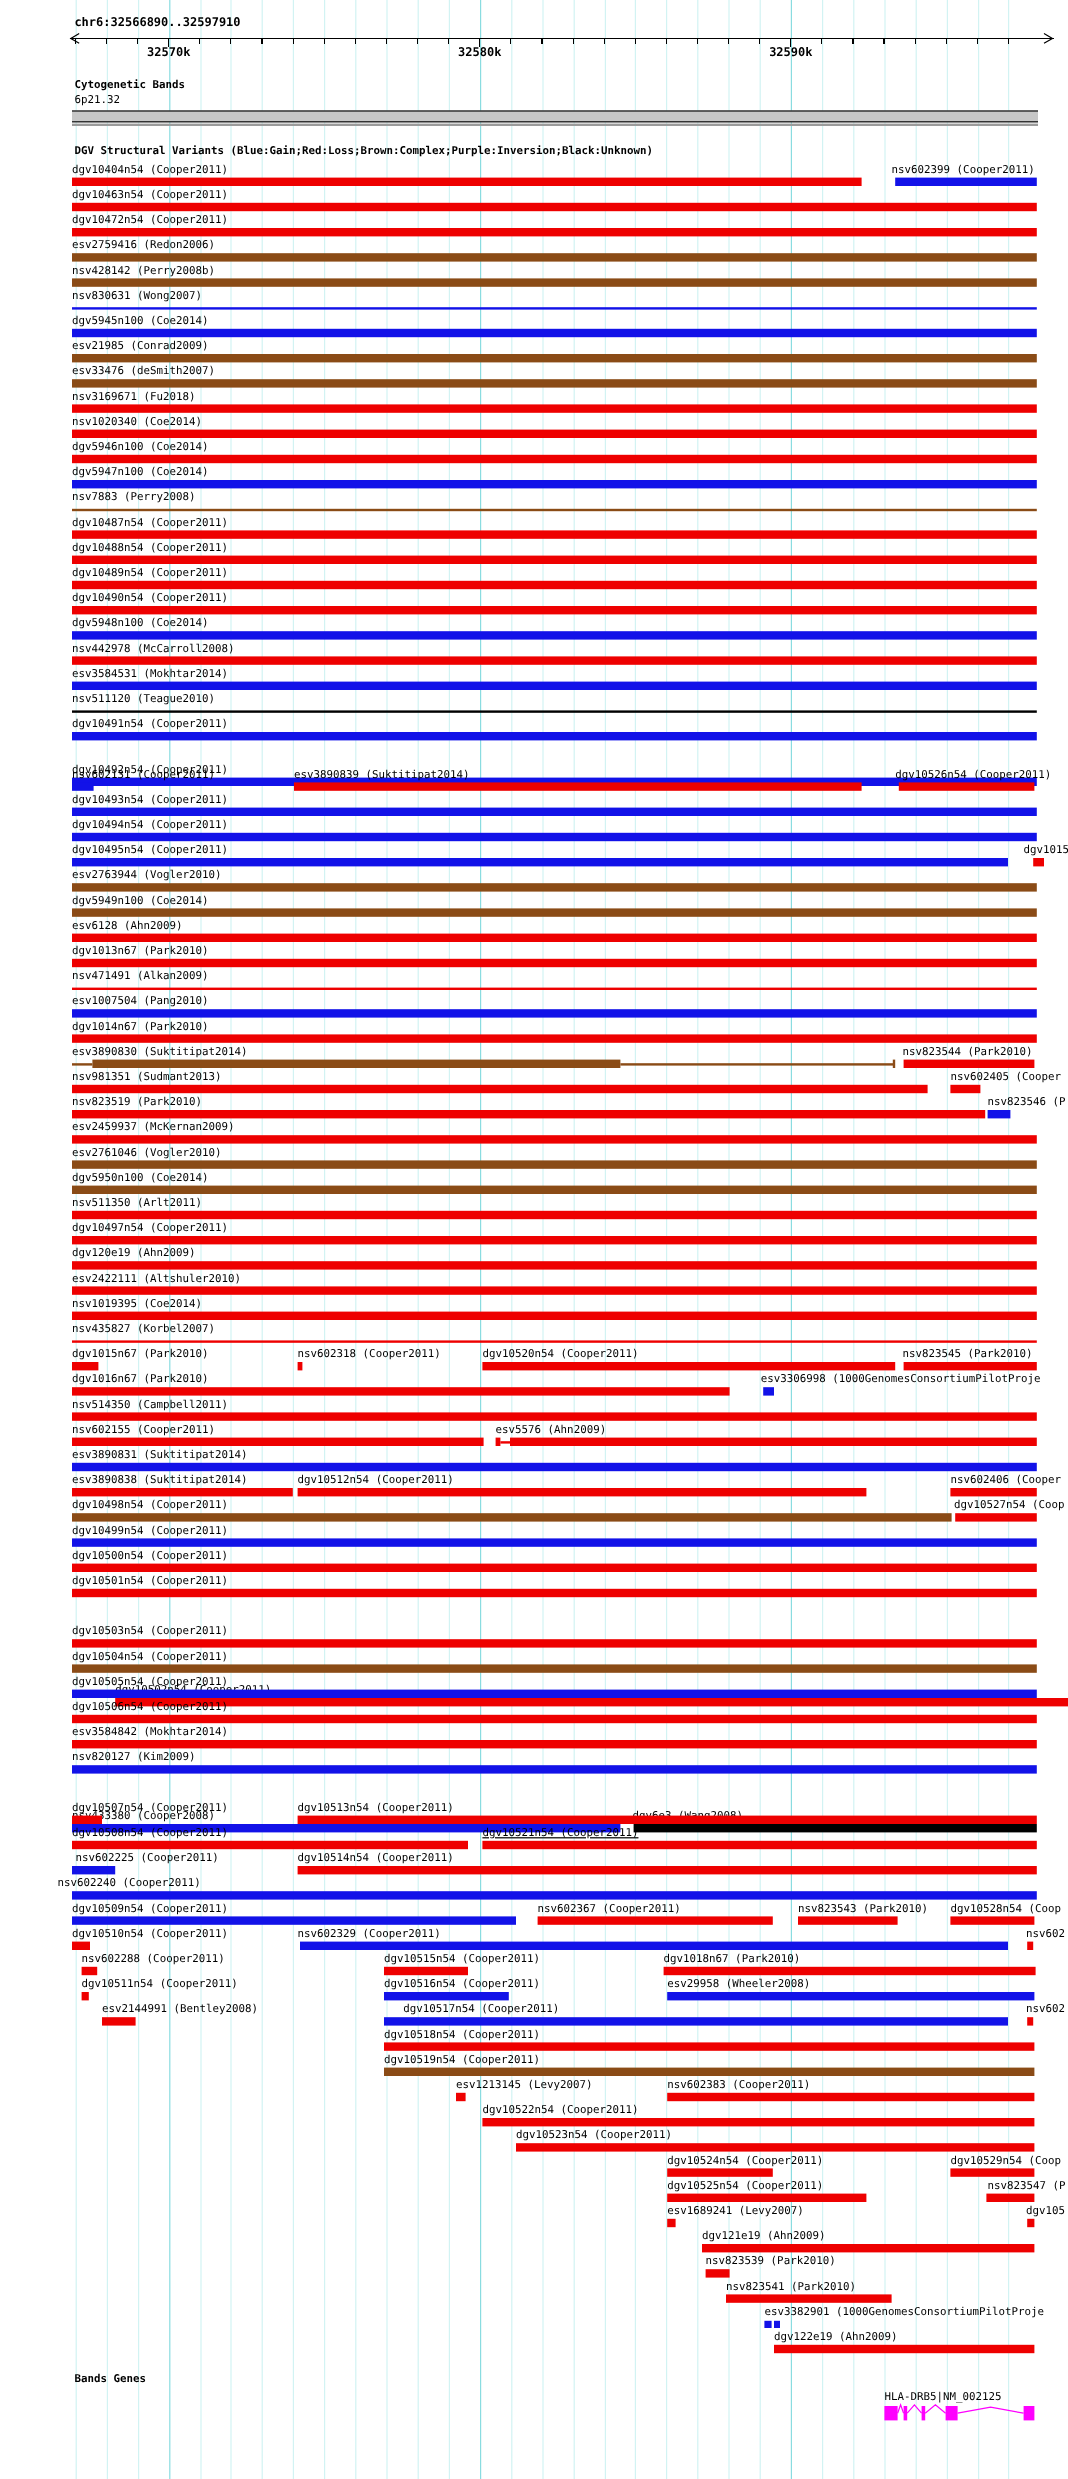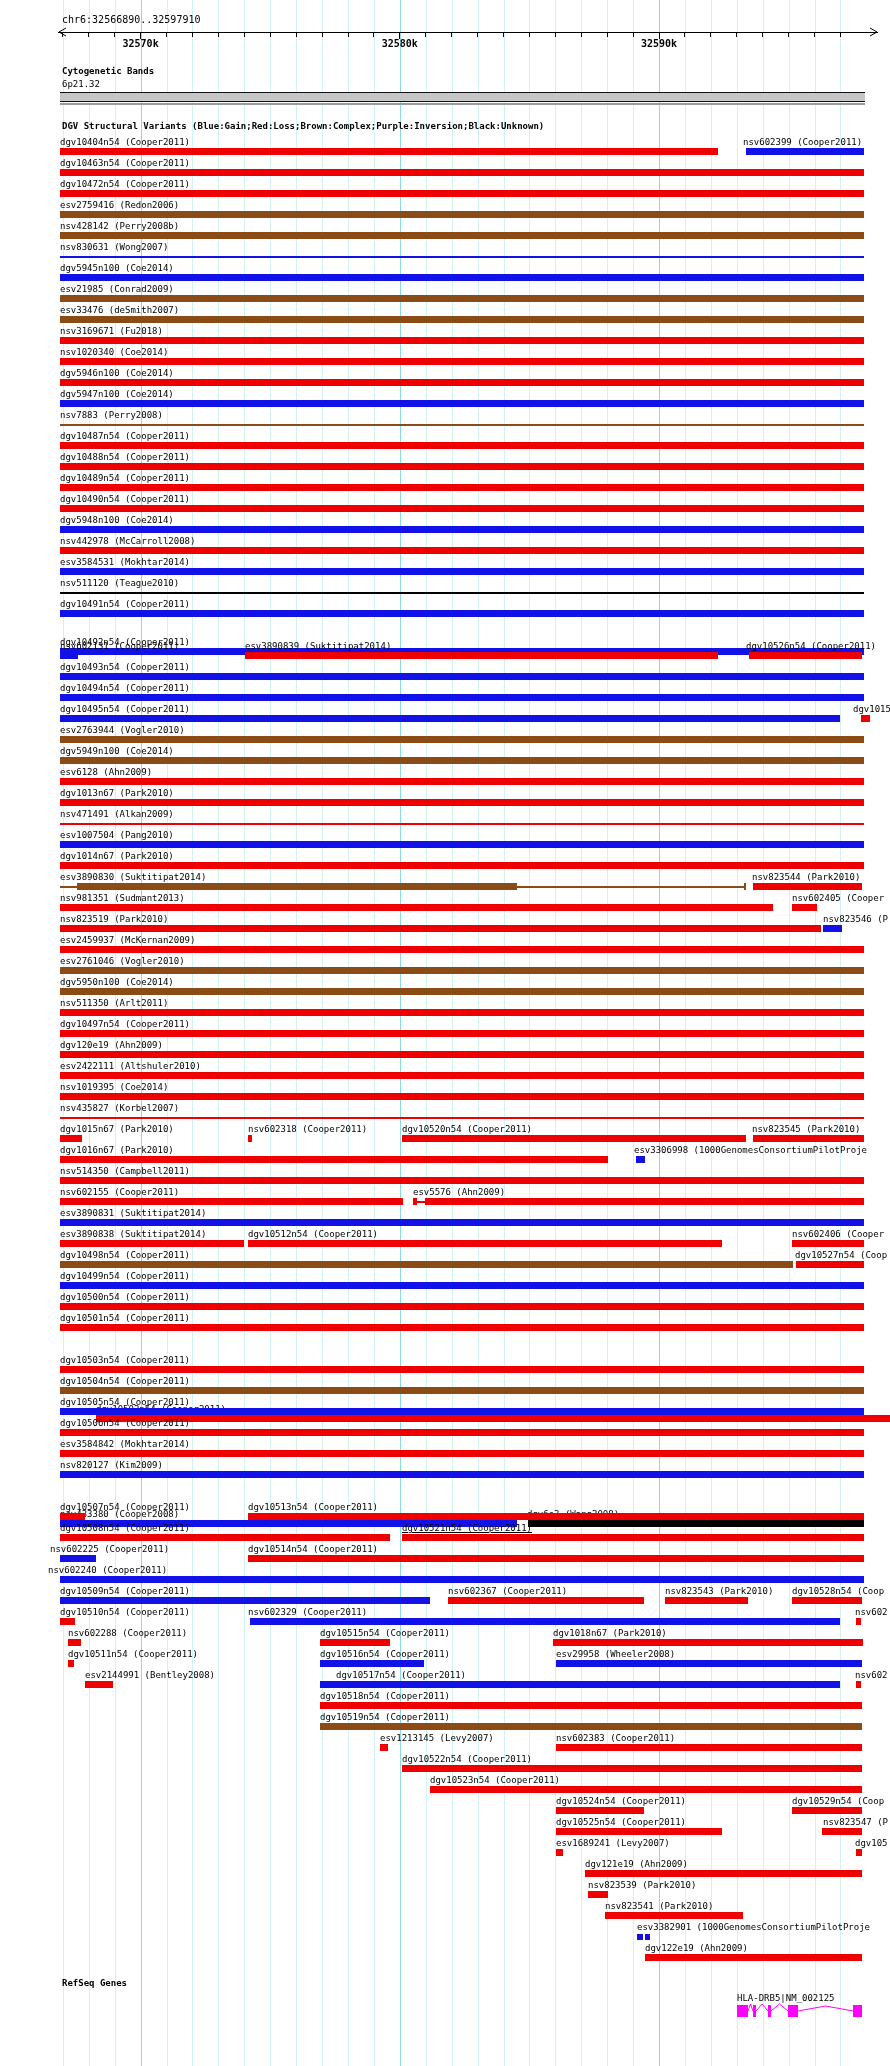--- a/index.html
+++ b/index.html
@@ -1,19 +1,19 @@
 <!DOCTYPE html>
 <html><head>
 <meta charset="utf-8">
 <style>
   html,body{margin:0;padding:0;background:#fff}
   .canvas{position:relative;width:890px;height:2066px;background:#ffffff;overflow:hidden;
           font-family:"DejaVu Sans Mono",monospace;color:#000}
   .grid{position:absolute;top:0;height:2066px;width:1px}
-  .region-title{position:absolute;left:62px;top:14px;font-size:10px;font-weight:normal;white-space:pre}
+  .region-title{position:absolute;left:62px;top:14px;font-size:10px;font-weight:bold;white-space:pre}
   #ruler{position:absolute;left:0;top:0}
   .sec-title{position:absolute;left:62px;font-size:9px;font-weight:bold;white-space:pre}
   .plain{position:absolute;left:62px;font-size:9px;white-space:pre}
   .band-bar{position:absolute;left:60px;top:92px;width:805px;height:8px;
             background:#c6c6c6;border-top:1px solid #111;border-bottom:1px solid #111}
   .band-underline{position:absolute;left:60px;top:103px;width:805px;height:2px;background:#9b9b9b}
   .row{position:absolute;left:0;width:890px;height:21px}
   .lbl{position:absolute;top:0;font-size:9px;line-height:10px;white-space:pre}
   .bar{position:absolute}
   .gene-label{position:absolute;font-size:9px;white-space:pre}
@@ -412,21 +412,21 @@
         <div class="lbl" style="left: 248px;">dgv10513n54 (Cooper2011)</div>
         <div class="bar" style="left: 248px; width: 616px; top: 11px; height: 7px; background: rgb(238, 0, 0);"></div>
       </div>
       <div class="row" style="top: 1523px;">
         <div class="lbl" style="left: 60px;">dgv10508n54 (Cooper2011)</div>
         <div class="bar" style="left: 60px; width: 330px; top: 11px; height: 7px; background: rgb(238, 0, 0);"></div>
         <div class="lbl" style="left: 402px; text-decoration: underline;">dgv10521n54 (Cooper2011)</div>
         <div class="bar" style="left: 402px; width: 462px; top: 11px; height: 7px; background: rgb(238, 0, 0);"></div>
       </div>
       <div class="row" style="top: 1544px;">
-        <div class="lbl" style="left: 50px;">nsv602225 (Cooper2011)</div>
+        <div class="lbl" style="left: 63px;">nsv602225 (Cooper2011)</div>
         <div class="bar" style="left: 60px; width: 36px; top: 11px; height: 7px; background: rgb(18, 18, 232);"></div>
         <div class="lbl" style="left: 248px;">dgv10514n54 (Cooper2011)</div>
         <div class="bar" style="left: 248px; width: 616px; top: 11px; height: 7px; background: rgb(238, 0, 0);"></div>
       </div>
       <div class="row" style="top: 1565px;">
         <div class="lbl" style="left: 48px;">nsv602240 (Cooper2011)</div>
         <div class="bar" style="left: 60px; width: 804px; top: 11px; height: 7px; background: rgb(18, 18, 232);"></div>
       </div>
       <div class="row" style="top: 1586px;">
         <div class="lbl" style="left: 60px;">dgv10509n54 (Cooper2011)</div>
@@ -526,21 +526,21 @@
         <div class="lbl" style="left: 637px;">esv3382901 (1000GenomesConsortiumPilotProje</div>
         <div class="bar" style="left: 637px; width: 6px; top: 12px; height: 6px; background: rgb(18, 18, 232);"></div>
         <div class="bar" style="left: 645px; width: 5px; top: 12px; height: 6px; background: rgb(18, 18, 232);"></div>
       </div>
       <div class="row" style="top: 1943px;">
         <div class="lbl" style="left: 645px;">dgv122e19 (Ahn2009)</div>
         <div class="bar" style="left: 645px; width: 217px; top: 11px; height: 7px; background: rgb(238, 0, 0);"></div>
       </div>
     </div>
 
-  <div class="sec-title" style="top:1978px">RefSeq Genes</div>
+  <div class="sec-title" style="top:1978px">Bands Genes</div>
   <div class="gene-label" style="left: 737px; top: 1993px;">HLA-DRB5|NM_002125</div>
   <svg id="gene" width="170" height="30" viewBox="720 1998 170 30">
       <rect x="737" y="2005" width="11" height="12" fill="#ff00ff"></rect>
       <rect x="753" y="2005" width="3" height="12" fill="#ff00ff"></rect>
       <rect x="768" y="2005" width="3" height="12" fill="#ff00ff"></rect>
       <rect x="788" y="2005" width="10" height="12" fill="#ff00ff"></rect>
       <rect x="853" y="2005" width="9" height="12" fill="#ff00ff"></rect>
       <path d="M748,2011 L750.5,2004 L753,2011 M756,2011 L762.0,2004 L768,2011 M771,2011 L779.5,2004 L788,2011 M798,2011 L825.5,2006 L853,2011 " stroke="#ff00ff" fill="none" stroke-width="1"></path>
     </svg>
 </div>

